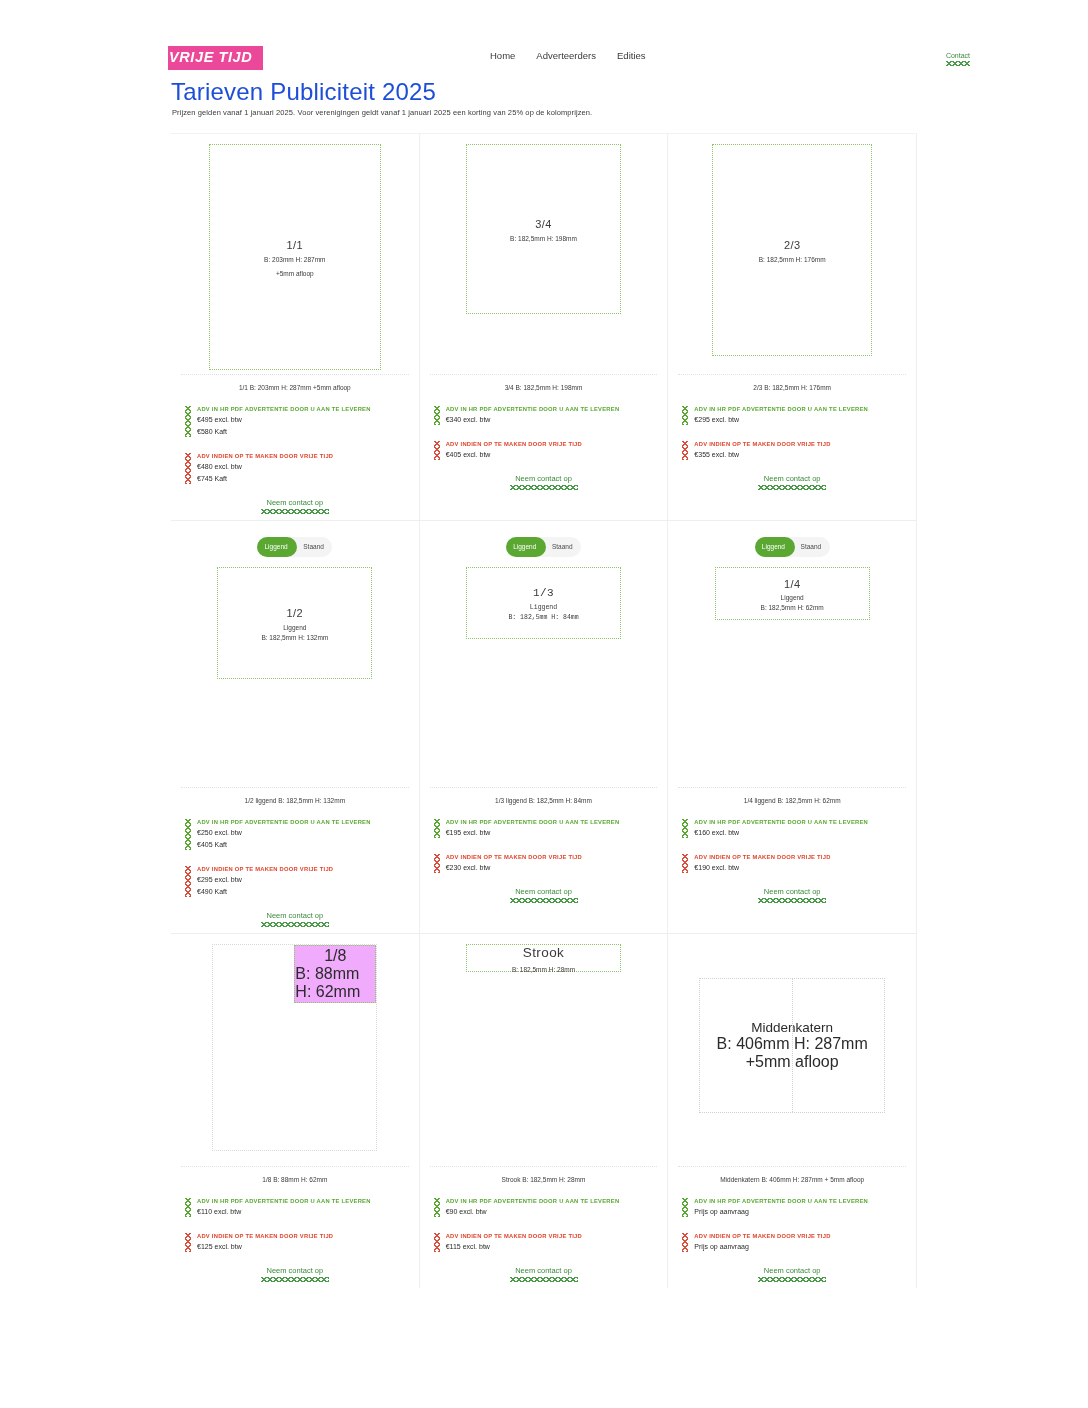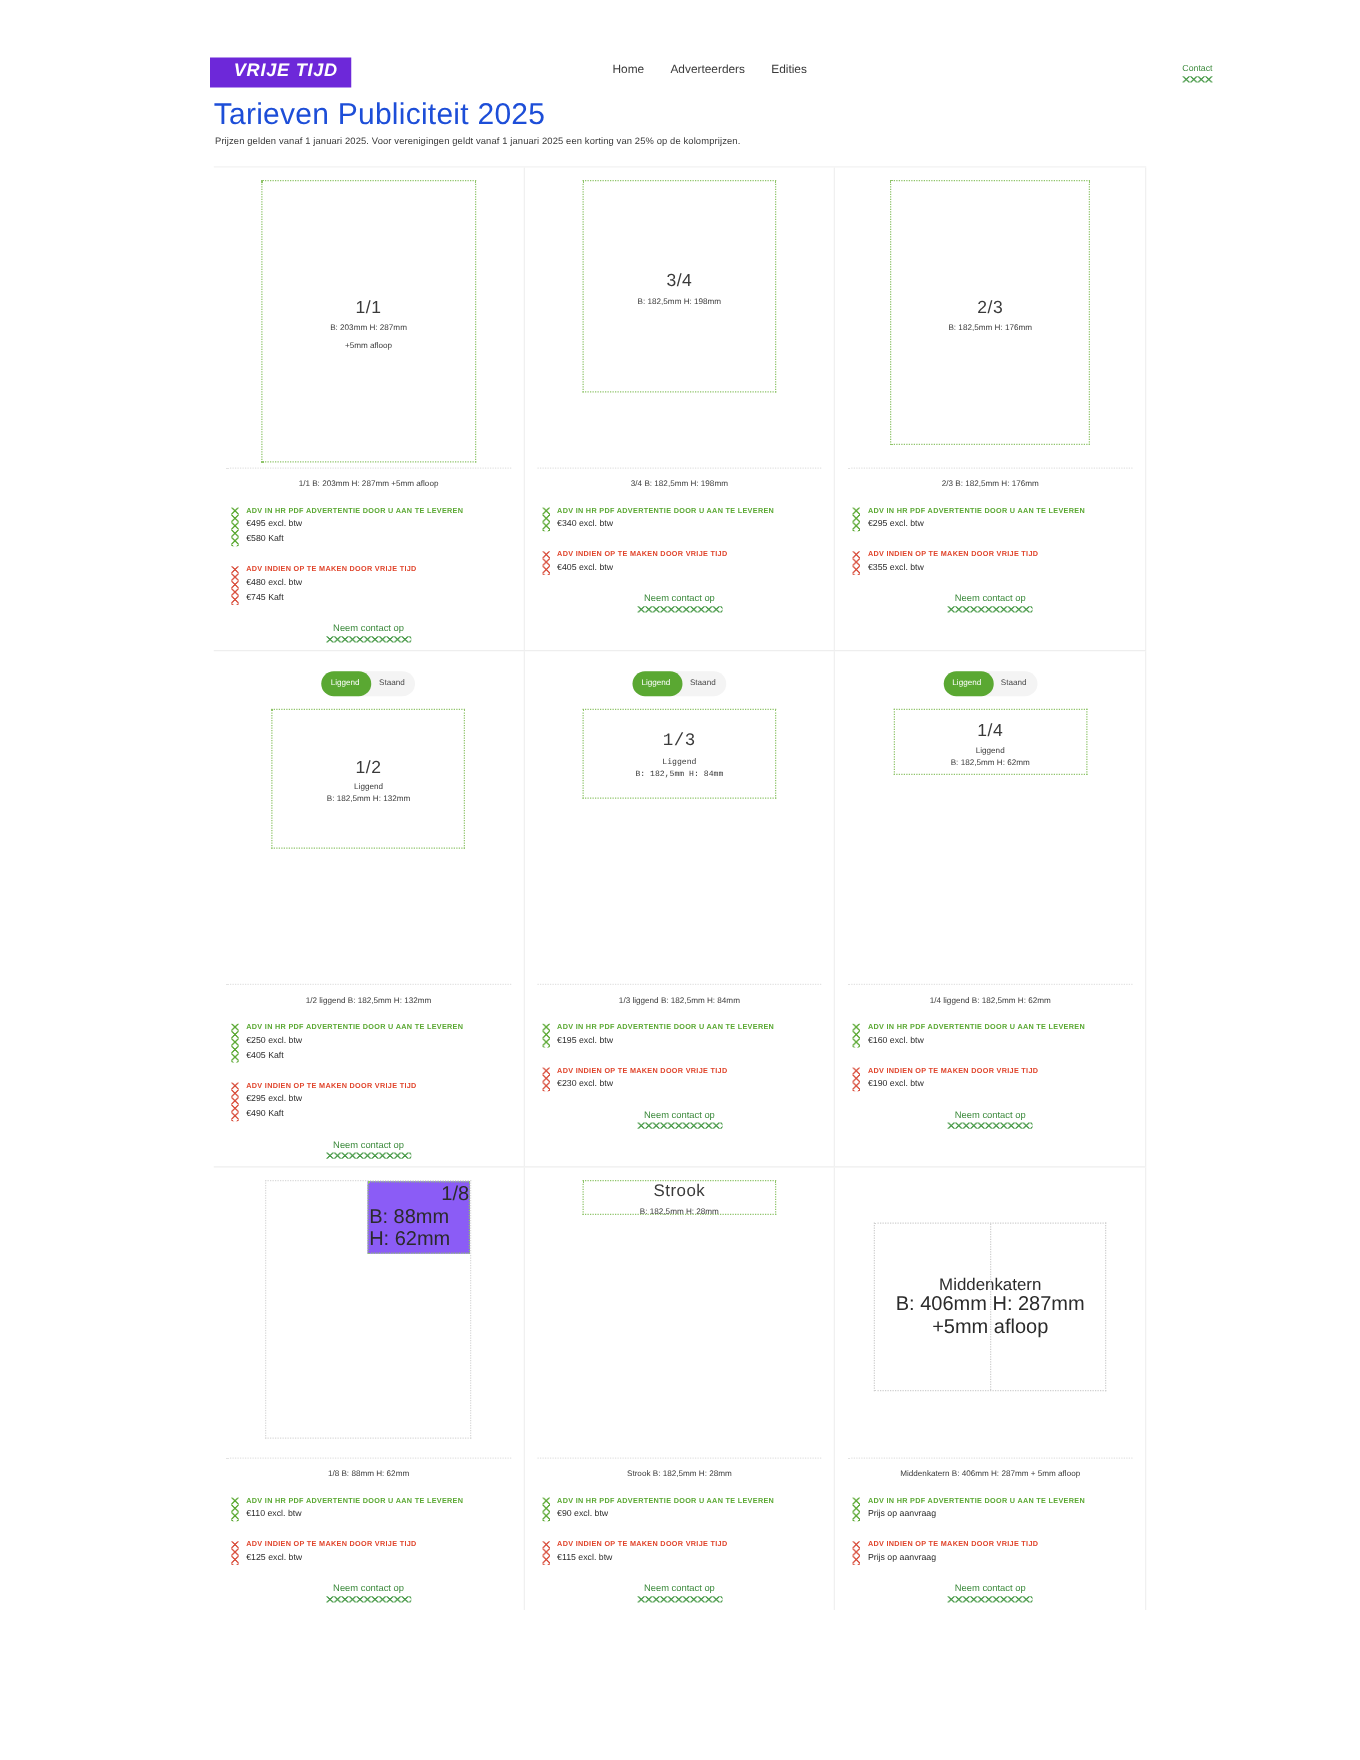--- a/index.html
+++ b/index.html
@@ -13,25 +13,25 @@
   }
 
   
   .header{
     position:relative;
     height:92px;
     padding:0 0 0 168px;
   }
   .logo{
     position:absolute; left:168px; top:46px;
-    background:#6d28d9;
+    background:#ec4899;
     color:#ffffff;
     font-style:italic; font-weight:bold;
     font-size:14.5px; letter-spacing:.6px;
-    padding:4px 11px 5px 19px;
+    padding:4px 11px 5px 1px;
     line-height:1;
     white-space:nowrap;
   }
   .nav{
     position:absolute; left:490px; top:50px;
     display:flex; gap:21px;
     font-size:9.5px; color:#3a3a3a;text-align:center;
   }
   .nav a{ color:#3a3a3a; text-decoration:none; white-space:nowrap; }
   .contact-top{
@@ -115,37 +115,37 @@
     border:1px dotted #8fc46a;
     position:relative;
     display:flex; flex-direction:column;
     align-items:center; justify-content:center;
     background:#ffffff;
   }
   .adbox .frac{
     font-size:13px; color:#3a3a3a; font-weight:normal;
     letter-spacing:.4px; line-height:1.5;
   }
-  .adbox .frac.big{ font-size:14px; }
+  .adbox .frac.big{ font-size:11px; }
   .adbox .orient{ font-size:6.5px; color:#3a3a3a; margin-top:2px; }
   .adbox .dims{ font-size:6.5px; color:#3a3a3a; margin-top:3px; }
   .adbox .bleed{ font-size:6.5px; color:#3a3a3a; margin-top:7px; }
 
   
   .page-outline{
     border:1px dotted #d9d9d9;
     position:relative;
     background:#fff;
   }
   .inner-ad{
     position:absolute;
     border:1px dotted #8fc46a;
     display:flex; flex-direction:column;
-    align-items:flex-end; justify-content:center;
-    background:#8b5cf6;
+    align-items:center; justify-content:center;
+    background:#f0abfc;
   }
   .spread{
     border:1px dotted #cfcfcf;
     position:relative;
     display:flex; flex-direction:column;
     align-items:center; justify-content:center;
     background:#fff;
   }
   .spread .gutter{
     position:absolute; left:50%; top:0; bottom:0;

